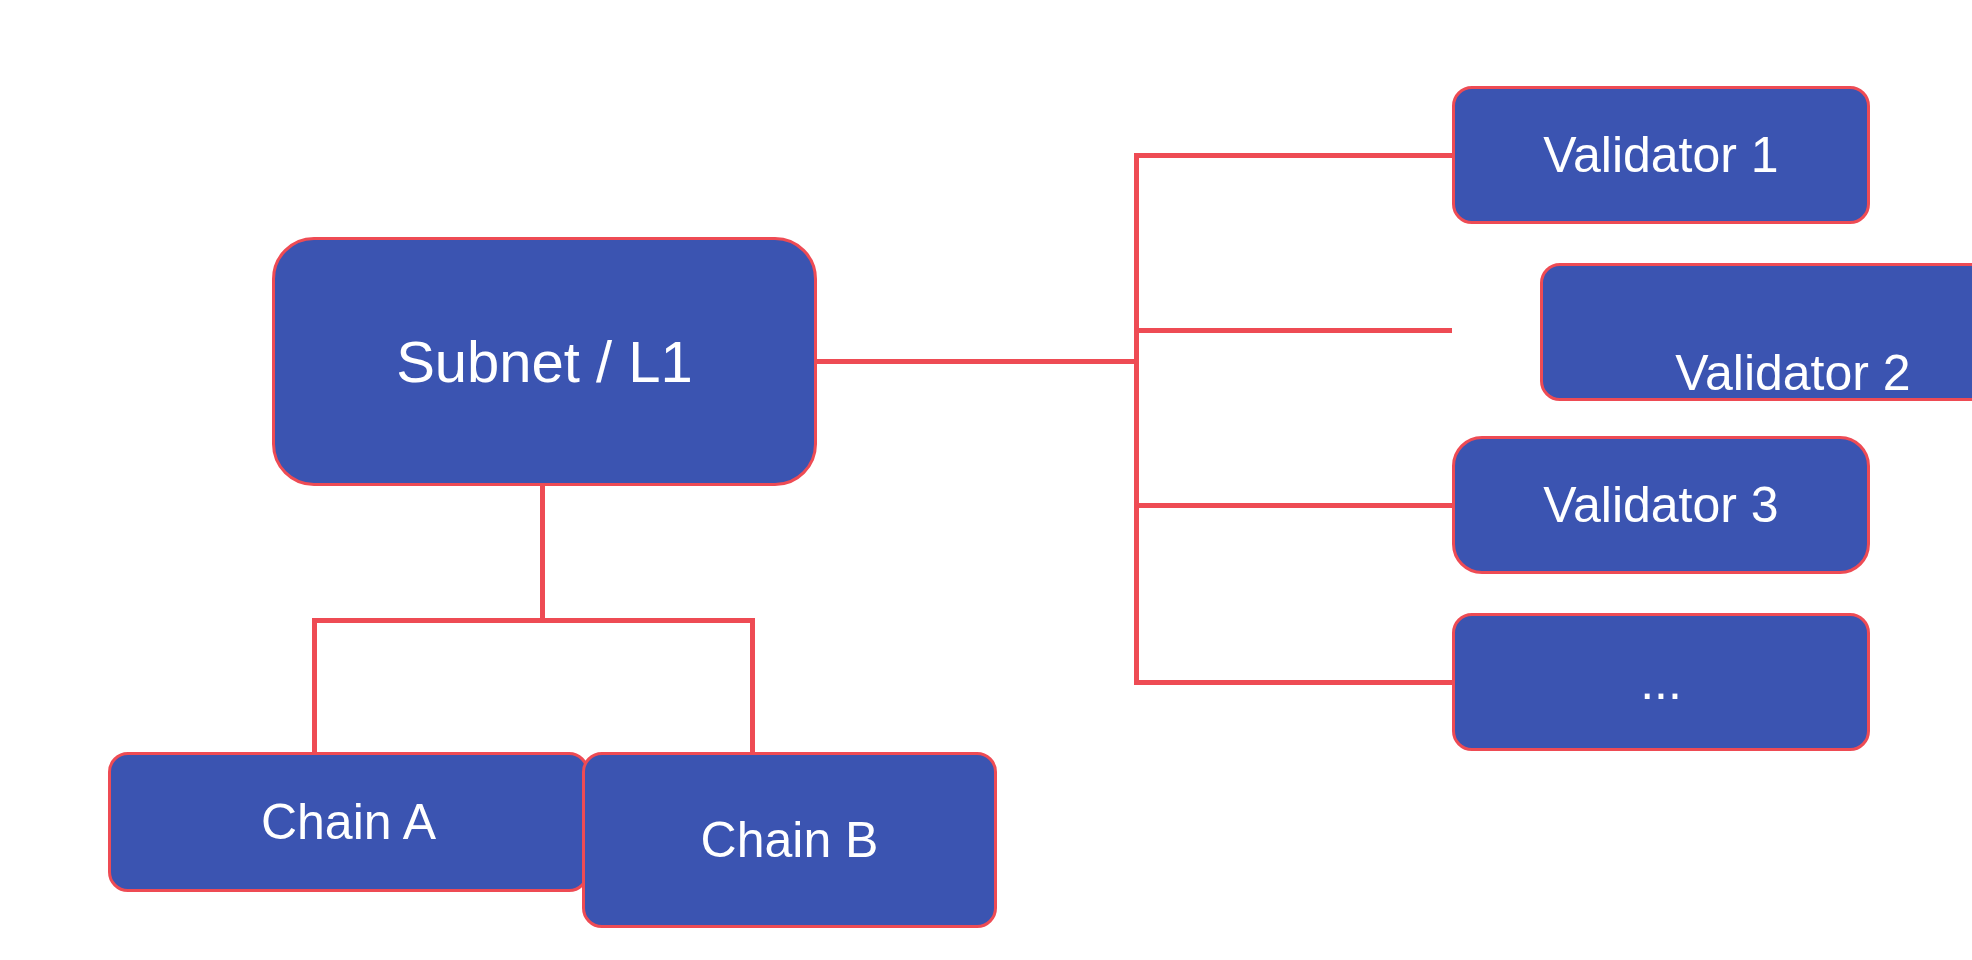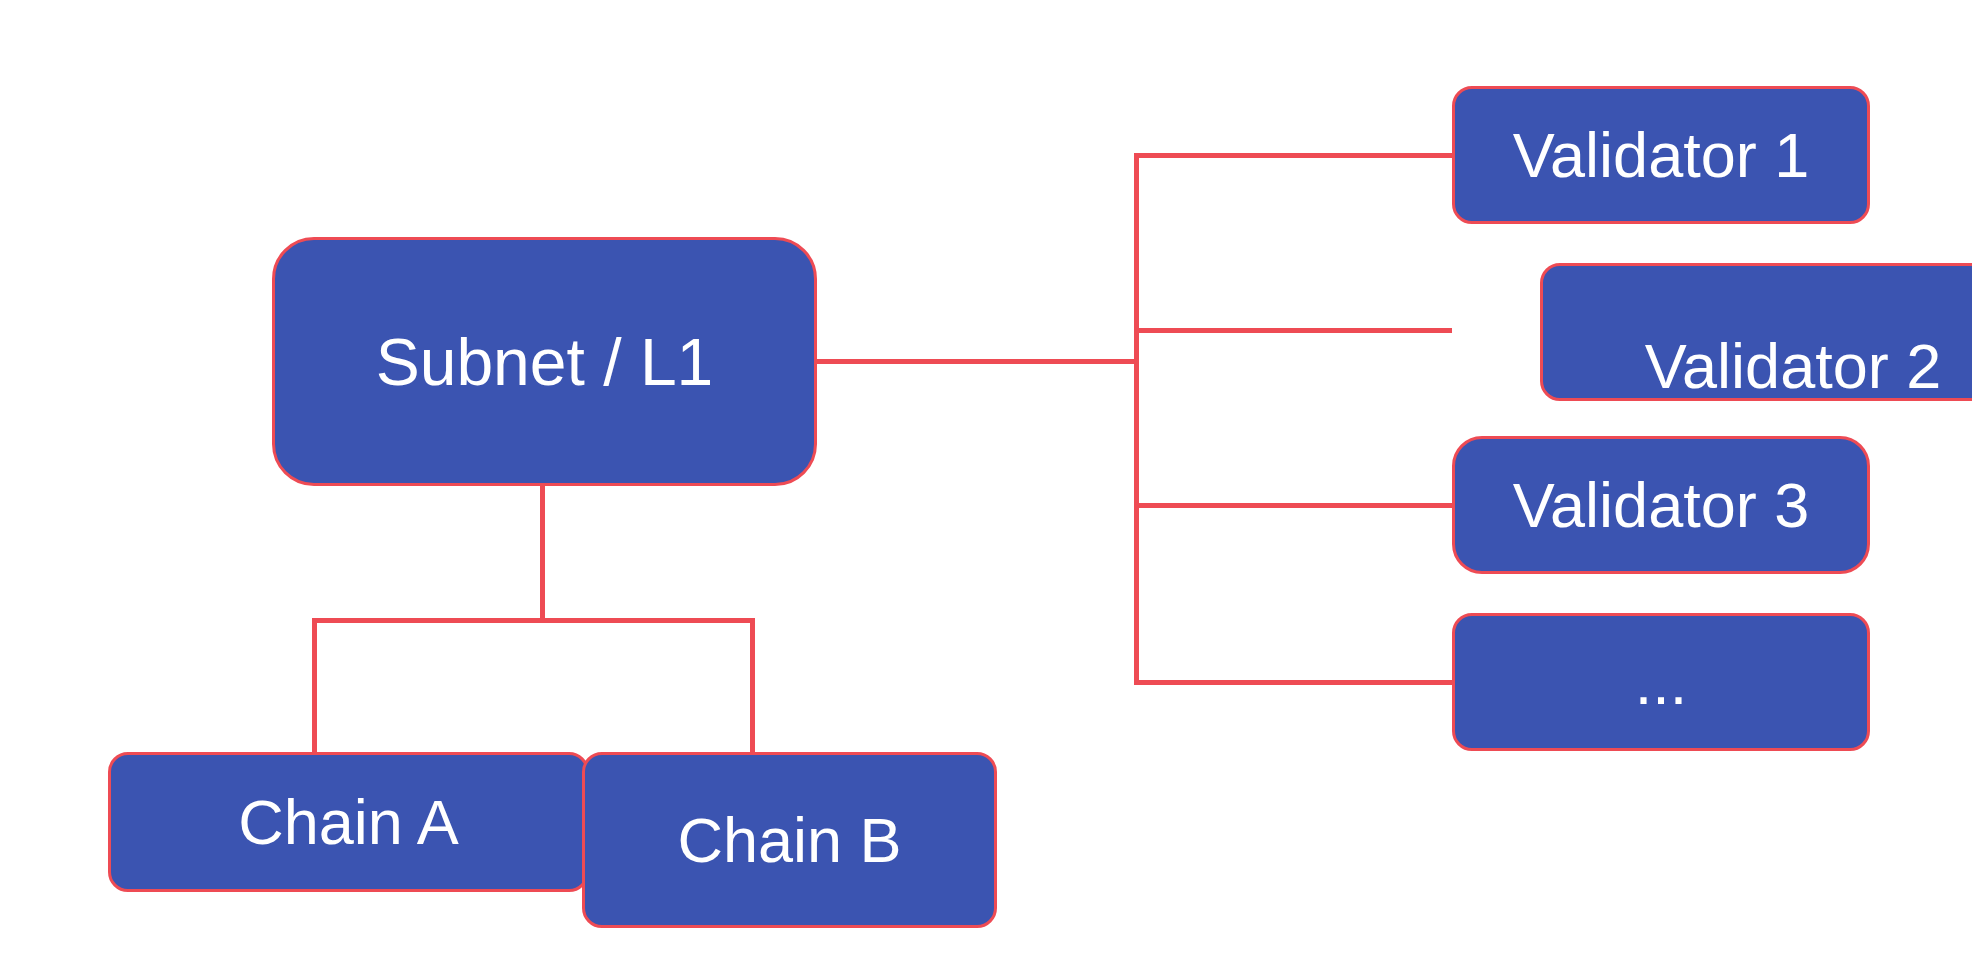--- a/index.html
+++ b/index.html
@@ -26,27 +26,27 @@
     display: flex;
     align-items: center;
     justify-content: center;
     text-align: center;
     line-height: 1;
     white-space: nowrap;
   }
   .node--subnet {
     left: 272px; top: 237px; width: 545px; height: 249px;
     border-radius: 42px;
-    font-size: 66px;
+    font-size: 58px;
   }
   .node--chain-a { left: 108px; top: 752px; width: 481px; height: 140px; }
   .node--chain-b { left: 582px; top: 752px; width: 415px; height: 176px; }
   .node--small {
     border-radius: 20px;
-    font-size: 63px;
+    font-size: 50px;
   }
   .node--v1 { left: 1452px; top:  86px; width: 418px; height: 138px; }
   .node--v2 { left: 1540px; top: 263px; width: 506px; height: 138px; align-items: flex-end; }
   .node--v3 { left: 1452px; top: 436px; width: 418px; height: 138px; border-radius: 30px; }
   .node--v4 { left: 1452px; top: 613px; width: 418px; height: 138px; }
 
   .edge {
     position: absolute;
     background: var(--accent);
   }

